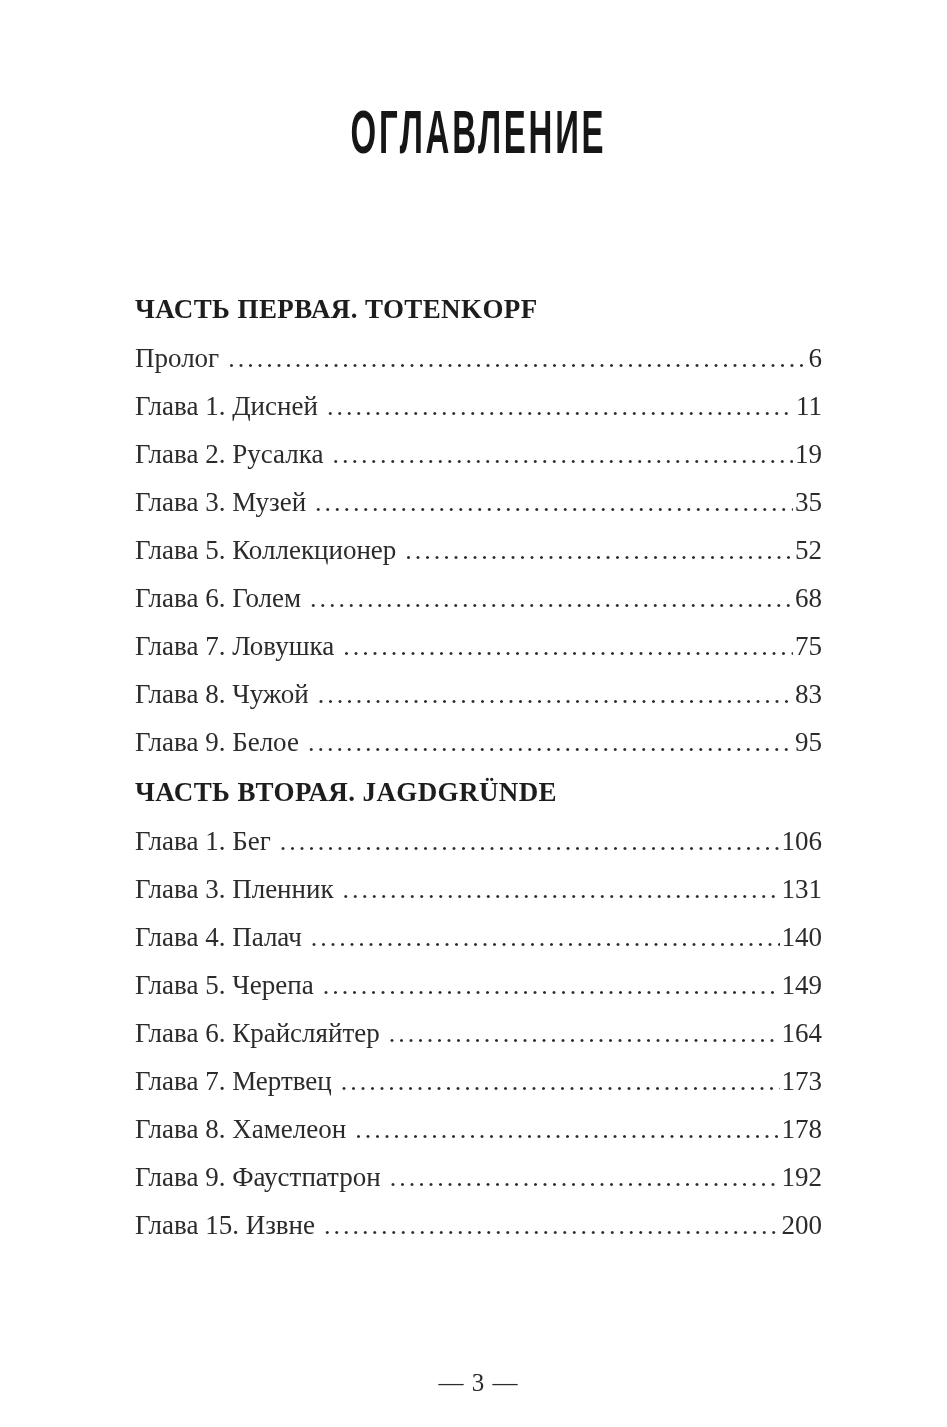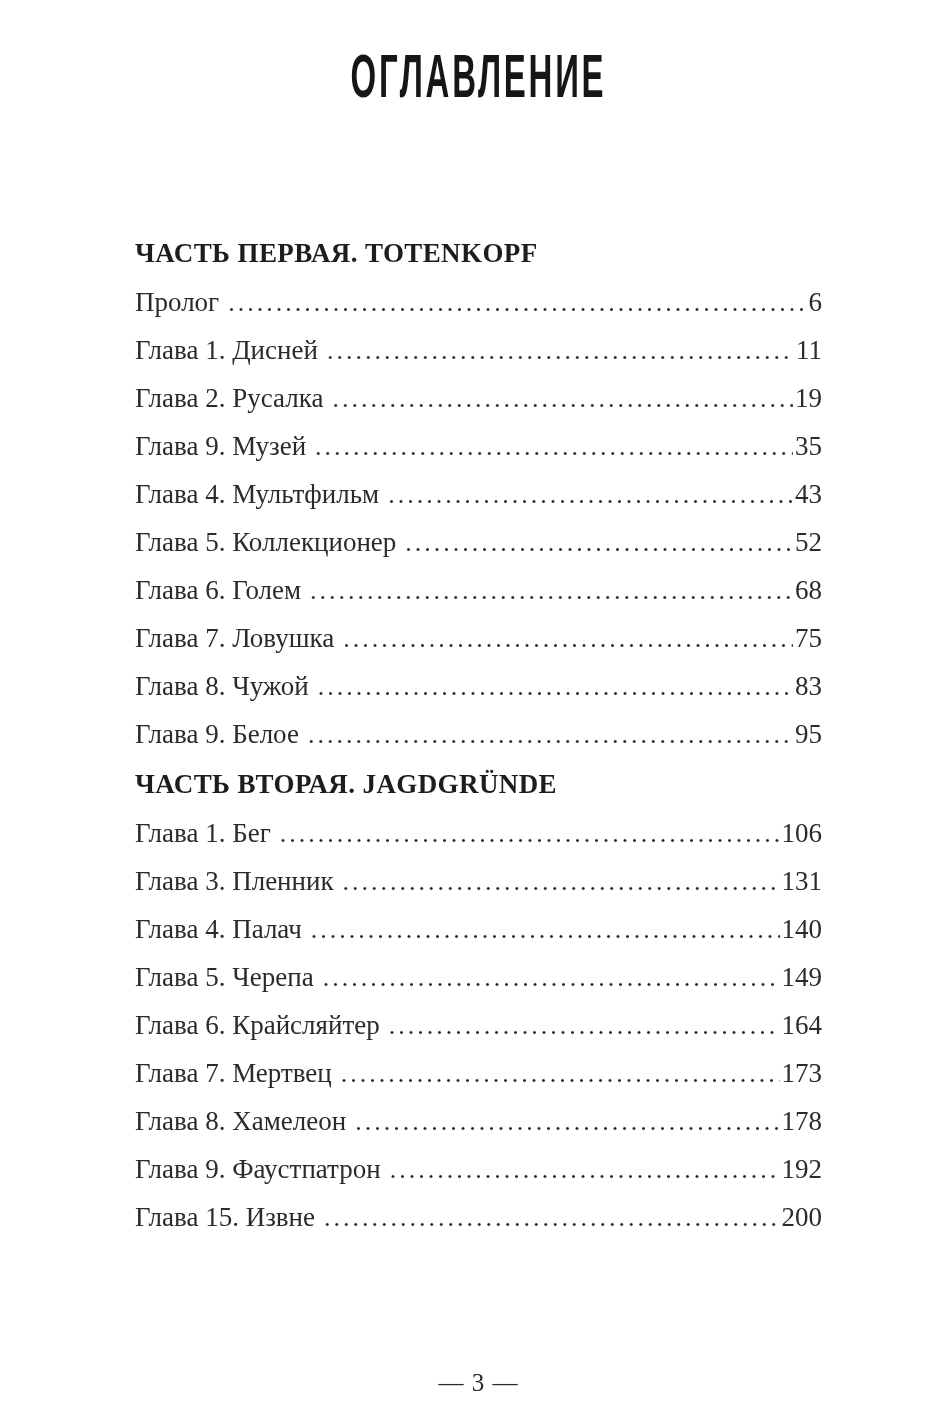--- a/index.html
+++ b/index.html
@@ -11,21 +11,21 @@
     width: 947px;
     height: 1427px;
     font-family: "Liberation Serif", serif;
     color: #2b2b2b;
     overflow: hidden;
   }
   .page {
     box-sizing: border-box;
     width: 947px;
     height: 1427px;
-    padding: 40px 125px 22px 135px;
+    padding: 96px 125px 22px 135px;
     display: flex;
     flex-direction: column;
   }
   .title {
     font-family: "Liberation Sans", sans-serif;
     font-weight: 700;
     font-size: 60px;
     line-height: 72px;
     letter-spacing: 5px;
     text-align: center;
@@ -110,30 +110,25 @@
     <span class="entry-page">11</span>
   </div>
 
   <div class="toc-row">
     <span class="entry-label">Глава 2. Русалка</span>
     <span class="leader"></span>
     <span class="entry-page">19</span>
   </div>
 
   <div class="toc-row">
-    <span class="entry-label">Глава 9. Музей</span>
+    <span class="entry-label">Глава 3. Музей</span>
     <span class="leader"></span>
     <span class="entry-page">35</span>
   </div>
 
-  <div class="toc-row">
-    <span class="entry-label">Глава 4. Мультфильм</span>
-    <span class="leader"></span>
-    <span class="entry-page">43</span>
-  </div>
 
   <div class="toc-row">
     <span class="entry-label">Глава 5. Коллекционер</span>
     <span class="leader"></span>
     <span class="entry-page">52</span>
   </div>
 
   <div class="toc-row">
     <span class="entry-label">Глава 6. Голем</span>
     <span class="leader"></span>

